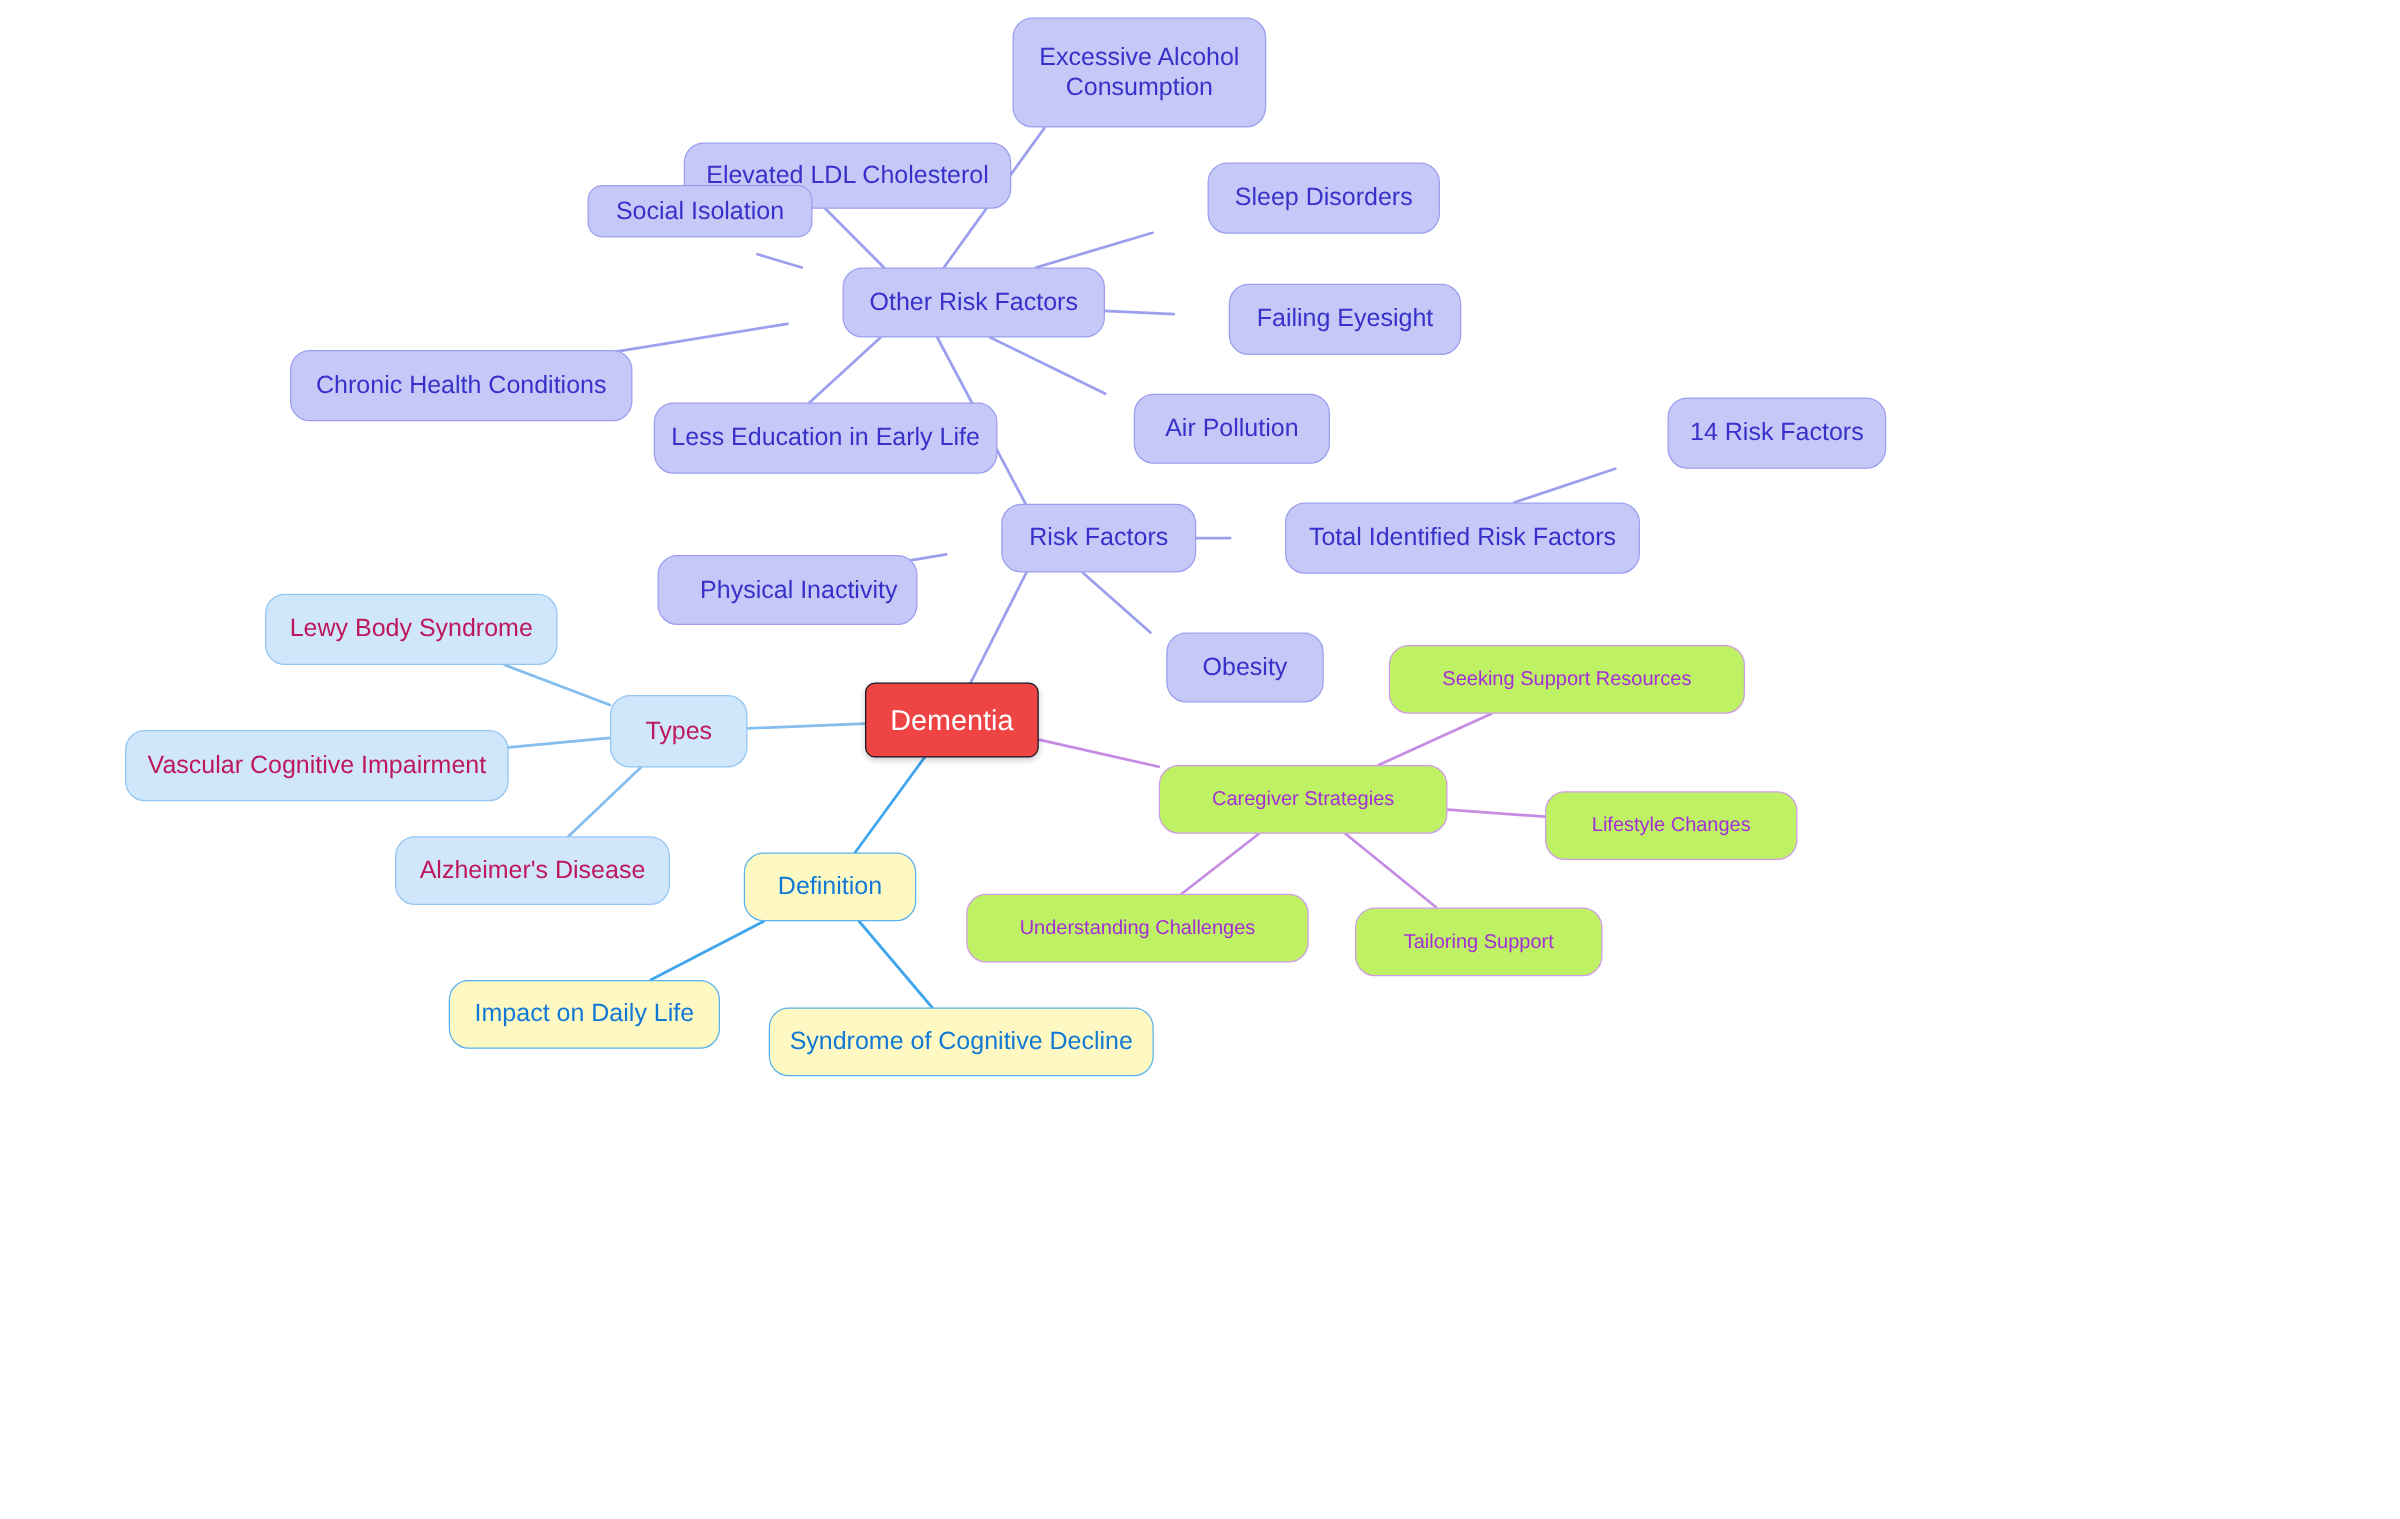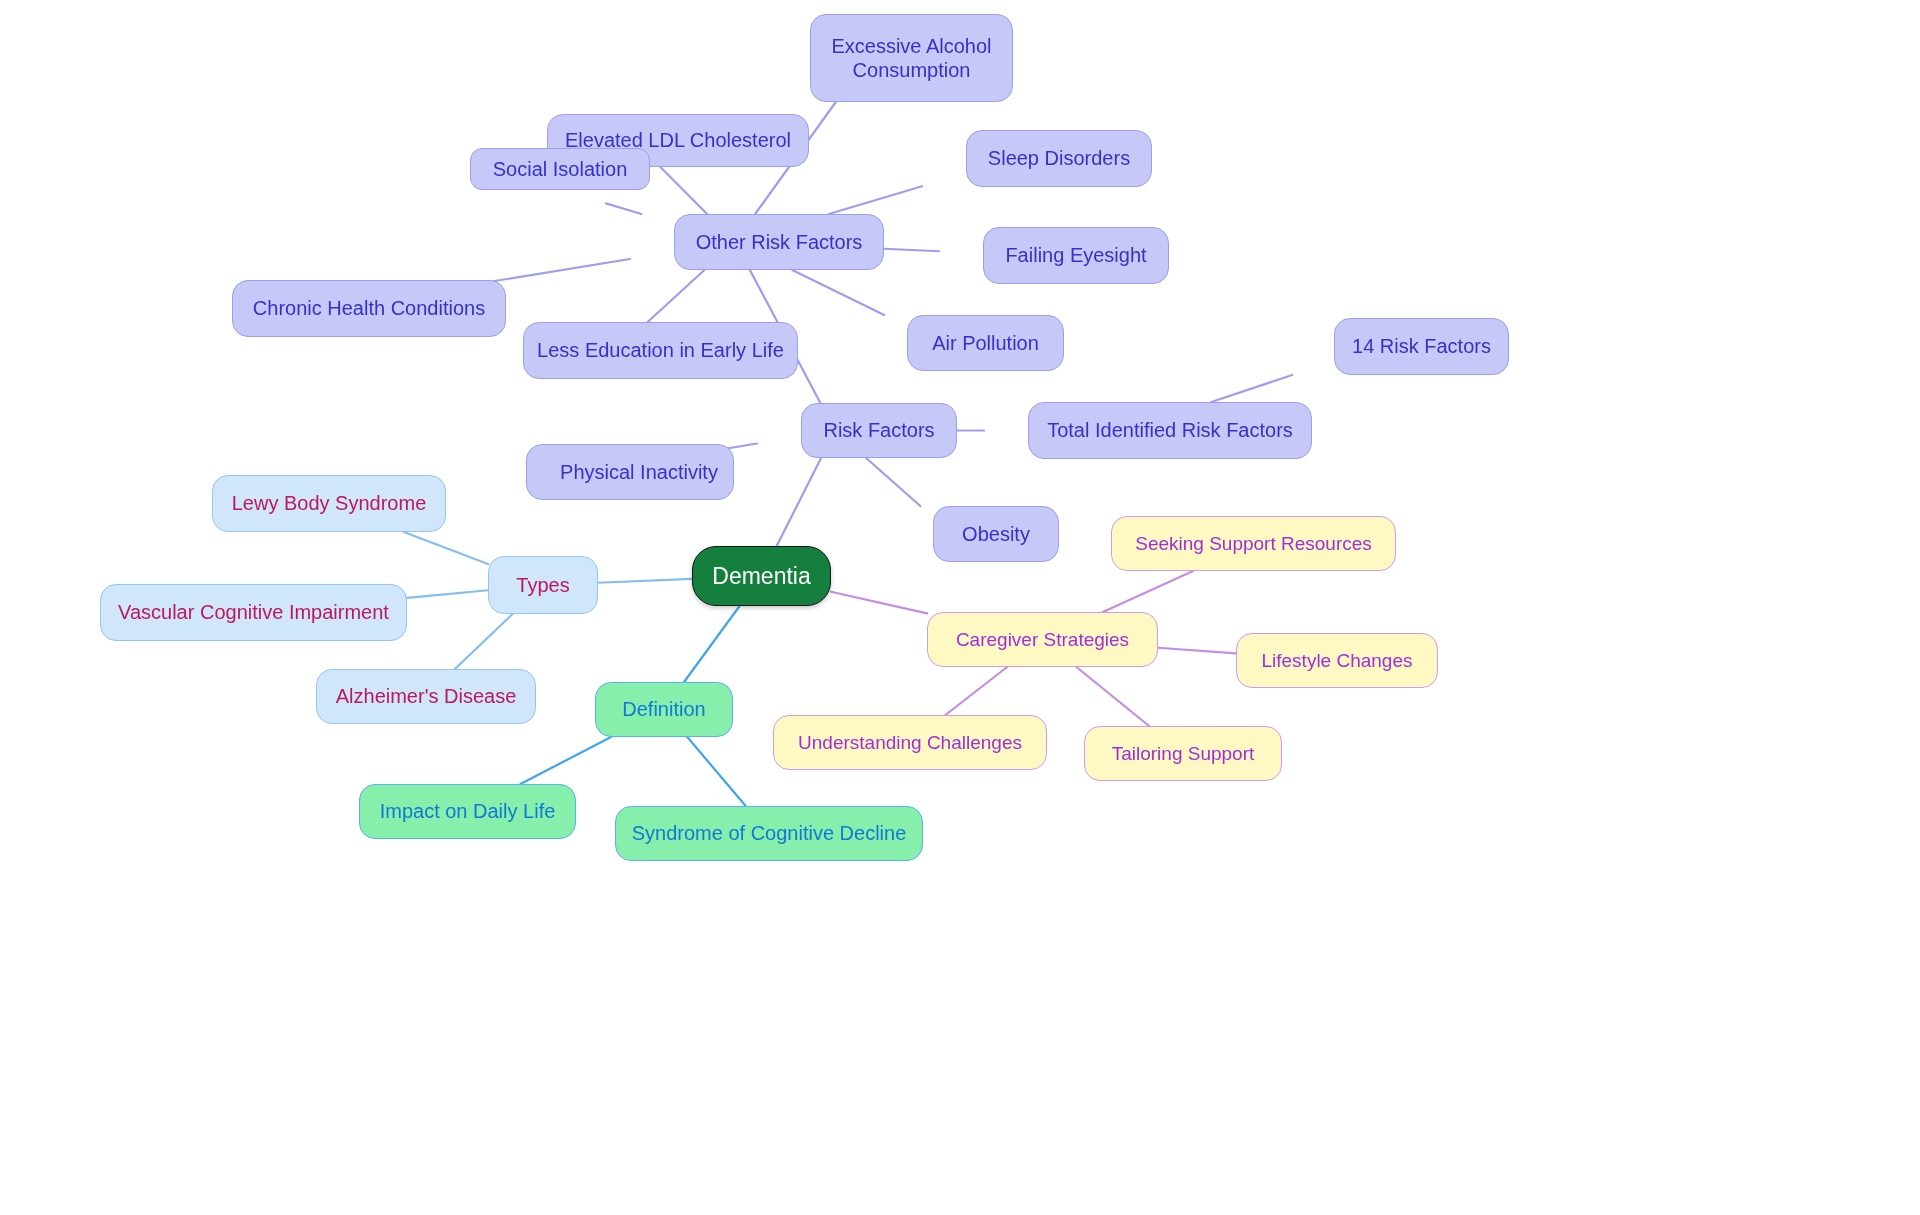--- a/index.html
+++ b/index.html
@@ -41,25 +41,25 @@
     border-radius: 16px;
     border-style: solid;
     border-width: 1.6px;
     line-height: 1.22;
     padding: 6px 10px;
     white-space: pre-line;
   }
 
   
   .node.root {
-    background: #15803d;
+    background: #ef4444;
     border-color: #14161f;
     color: #ffffff;
     font-size: 23px;
-    border-radius: 24px;
+    border-radius: 8px;
     box-shadow: 0 2px 5px rgba(0,0,0,0.22);
   }
 
   
   .node.purple {
     background: #c6c9f8;
     border-color: #9b9fee;
     color: #3730c9;
     font-size: 20px;
     margin-left: 44px;
@@ -68,32 +68,32 @@
   
   .node.blue-soft {
     background: #cfe6fb;
     border-color: #92c6f3;
     color: #be185d;
     font-size: 20px;
   }
 
   
   .node.blue-bright {
-    background: #86efac;
+    background: #fef9c3;
     border-color: #58b2ef;
     color: #1178d4;
     font-size: 20px;
   }
 
   
   .node.pink {
-    background: #fef9c3;
+    background: #bef264;
     border-color: #d09cea;
     color: #a32ed6;
-    font-size: 19px;
+    font-size: 16px;
   }
 
   
   #logo {
     position: absolute;
     left: 1448px;
     top: 1093px;
     width: 420px;
     height: 112px;
     user-select: none;

